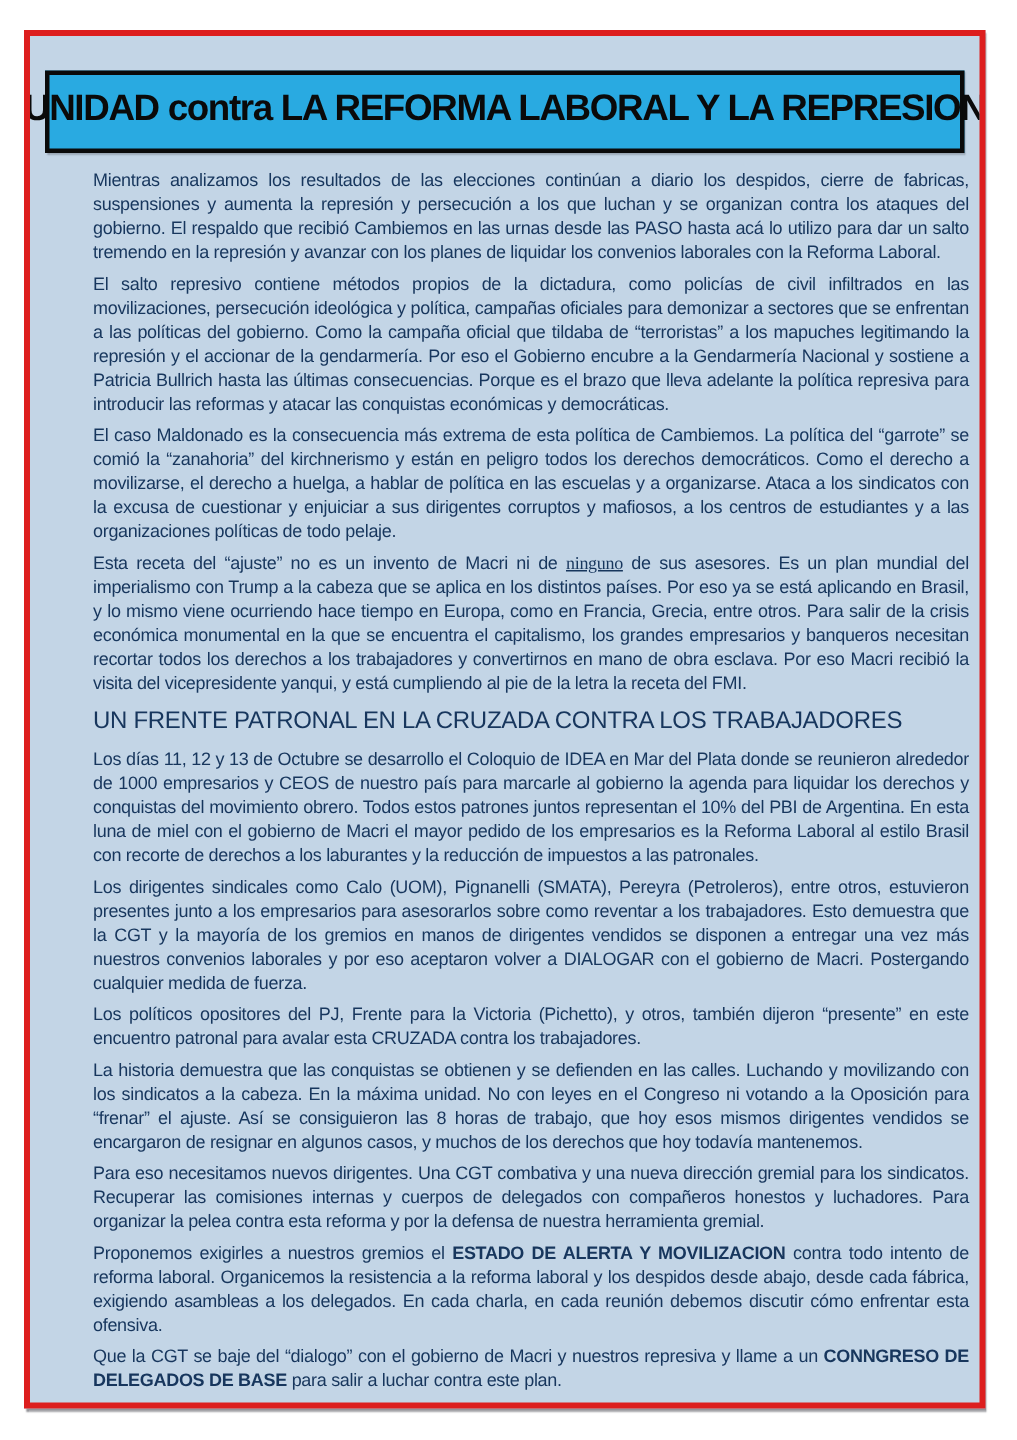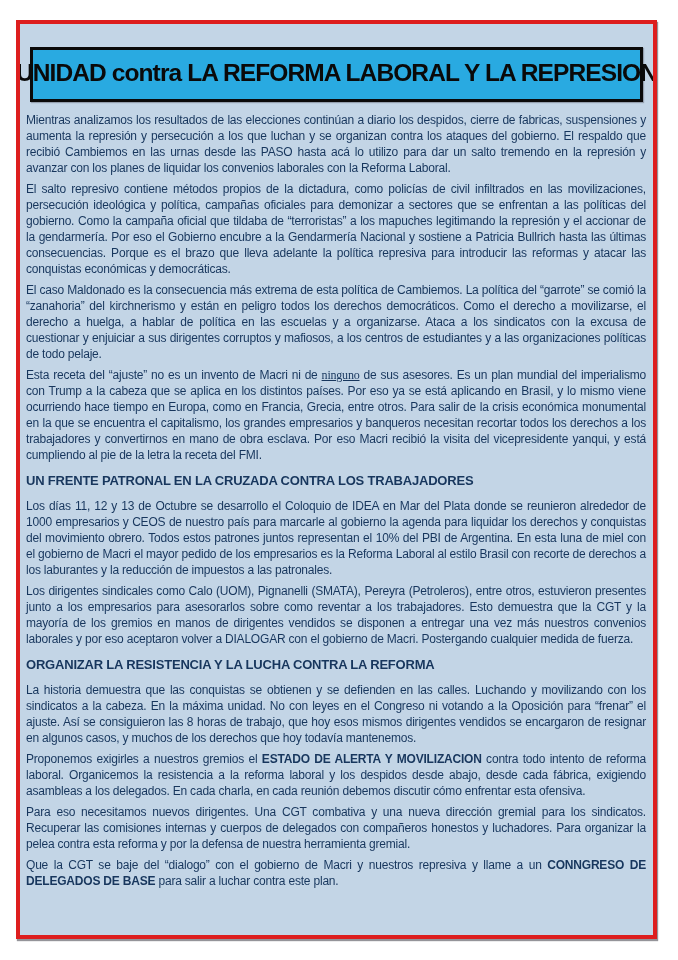--- a/index.html
+++ b/index.html
@@ -41,53 +41,54 @@
     font-size:24.5px;
     letter-spacing:-0.9px;
     line-height:1;
     color:var(--title-color);
     white-space:nowrap;
     padding-bottom:2px;
   }
   .content{
     color:var(--text);
     padding:0 2px 0 1px;
+    margin-left:36px;
   }
   .content p{
     margin:0 0 5px 0;
     font-size:12px;
     line-height:16px;
     letter-spacing:-0.2px;
     text-align:justify;
     hyphens:auto;-webkit-hyphens:auto;
   }
   .content h2{
     margin:10px 0 9px 0;
-    font-size:13px;
+    font-size:16px;
     line-height:16px;
     letter-spacing:-0.2px;
-    font-weight:bold;
+    font-weight:normal;
   }
   .content .b{font-weight:bold;}
   .content .u{text-decoration:underline;font-family:Liberation Serif, serif;}
 </style>
 </head>
 <body>
 
 <div class="page">
   <div class="banner">
     <span class="banner-title">UNIDAD contra LA REFORMA LABORAL Y LA REPRESION</span>
   </div>
   <div class="content" lang="es" id="content">
       <p><span>Mientras analizamos los resultados de las elecciones  continúan a diario los despidos, cierre de fabricas, suspensiones y aumenta la represión y persecución a los que luchan y se organizan contra los ataques del gobierno. El respaldo que recibió Cambiemos en las urnas desde las PASO hasta acá lo utilizo para dar un salto tremendo en la represión y avanzar con los planes de liquidar los convenios laborales con la Reforma Laboral.</span></p>
       <p><span>El salto represivo contiene métodos propios de la dictadura, como policías de civil infiltrados en las movilizaciones, persecución ideológica y política, campañas oficiales para demonizar a sectores que se enfrentan a las políticas del gobierno. Como la campaña oficial que tildaba de  “terroristas” a los mapuches legitimando la represión y el accionar de la gendarmería. Por eso el Gobierno encubre a la Gendarmería Nacional y sostiene a Patricia Bullrich hasta las últimas consecuencias. Porque es el brazo que lleva adelante la política represiva para introducir las reformas y atacar las  conquistas económicas y democráticas.</span></p>
       <p><span>El caso Maldonado es la consecuencia más extrema de esta política de Cambiemos.  La política del “garrote” se comió la “zanahoria” del kirchnerismo y están en peligro todos los derechos democráticos. Como el derecho a movilizarse, el derecho a huelga, a hablar de política en las escuelas y a organizarse. Ataca a los sindicatos con la excusa de cuestionar y enjuiciar a sus dirigentes corruptos y mafiosos, a los centros de estudiantes y a las organizaciones políticas de todo pelaje.</span></p>
       <p><span>Esta receta del “ajuste” no es un invento de Macri ni de </span><span class="u">ninguno</span><span> de sus asesores. Es un plan mundial del imperialismo con Trump a la cabeza que se aplica en los distintos países. Por eso ya se está aplicando en Brasil, y lo mismo viene ocurriendo hace tiempo en Europa, como en Francia, Grecia, entre otros. Para salir de la crisis económica monumental en la que se encuentra el capitalismo, los grandes empresarios y banqueros necesitan recortar todos los derechos a los trabajadores y convertirnos en mano de obra esclava. Por eso Macri recibió la visita del vicepresidente yanqui, y está cumpliendo al pie de la letra la receta del FMI.</span></p>
       <h2>UN FRENTE PATRONAL EN LA CRUZADA CONTRA LOS TRABAJADORES</h2>
       <p><span>Los días 11, 12 y 13 de Octubre se desarrollo el Coloquio de IDEA en Mar del Plata donde se reunieron alrededor de 1000 empresarios y CEOS de nuestro país para marcarle al gobierno la agenda para liquidar los derechos y conquistas del movimiento obrero. Todos estos patrones juntos representan el 10% del PBI de Argentina. En esta luna de miel con el gobierno de Macri el mayor pedido de los empresarios es la Reforma Laboral al estilo Brasil con recorte de derechos a los laburantes y la reducción de impuestos a las patronales.</span></p>
       <p><span>Los dirigentes sindicales como Calo (UOM), Pignanelli (SMATA), Pereyra (Petroleros), entre otros, estuvieron presentes junto a los empresarios para asesorarlos sobre como reventar a los trabajadores. Esto demuestra que la CGT y la mayoría de los gremios en manos de dirigentes vendidos se disponen a entregar una vez más nuestros convenios laborales y por eso aceptaron volver a DIALOGAR con el gobierno de Macri. Postergando cualquier medida de fuerza.</span></p>
-      <h2>ORGANIZAR LA RESISTENCIA Y LA LUCHA CONTRA LA REFORMA</h2>
+      <p><span>Los políticos opositores del PJ, Frente para la Victoria (Pichetto), y otros, también dijeron “presente” en este encuentro patronal para avalar esta CRUZADA contra los trabajadores.</span></p>
       <p><span>La historia demuestra que las conquistas se obtienen y se defienden en las calles. Luchando y movilizando con los sindicatos a la cabeza. En la máxima unidad. No con leyes en el Congreso ni votando a la Oposición para “frenar” el ajuste. Así se consiguieron las 8 horas de trabajo, que hoy esos mismos dirigentes vendidos se encargaron de resignar en algunos casos, y muchos de los derechos que hoy todavía mantenemos.</span></p>
+      <p><span>Para eso necesitamos nuevos dirigentes. Una CGT combativa y una nueva dirección gremial para los sindicatos. Recuperar las comisiones internas y cuerpos de delegados con compañeros honestos y luchadores. Para organizar la pelea contra esta reforma y por la defensa de nuestra herramienta gremial.</span></p>
       <p><span>Proponemos exigirles a nuestros gremios el </span><span class="b">ESTADO DE ALERTA Y MOVILIZACION</span><span> contra todo intento de reforma laboral. Organicemos la resistencia a la reforma laboral y los despidos desde abajo, desde cada fábrica, exigiendo asambleas a los delegados. En cada charla, en cada reunión debemos discutir cómo enfrentar esta ofensiva.</span></p>
-      <p><span>Para eso necesitamos nuevos dirigentes. Una CGT combativa y una nueva dirección gremial para los sindicatos. Recuperar las comisiones internas y cuerpos de delegados con compañeros honestos y luchadores. Para organizar la pelea contra esta reforma y por la defensa de nuestra herramienta gremial.</span></p>
       <p><span>Que la CGT se baje del “dialogo” con  el gobierno de Macri y nuestros represiva y llame a un </span><span class="b">CONNGRESO DE DELEGADOS DE BASE</span><span> para salir a luchar contra este plan.</span></p>
     </div>
 </div>
 
 </body></html>

